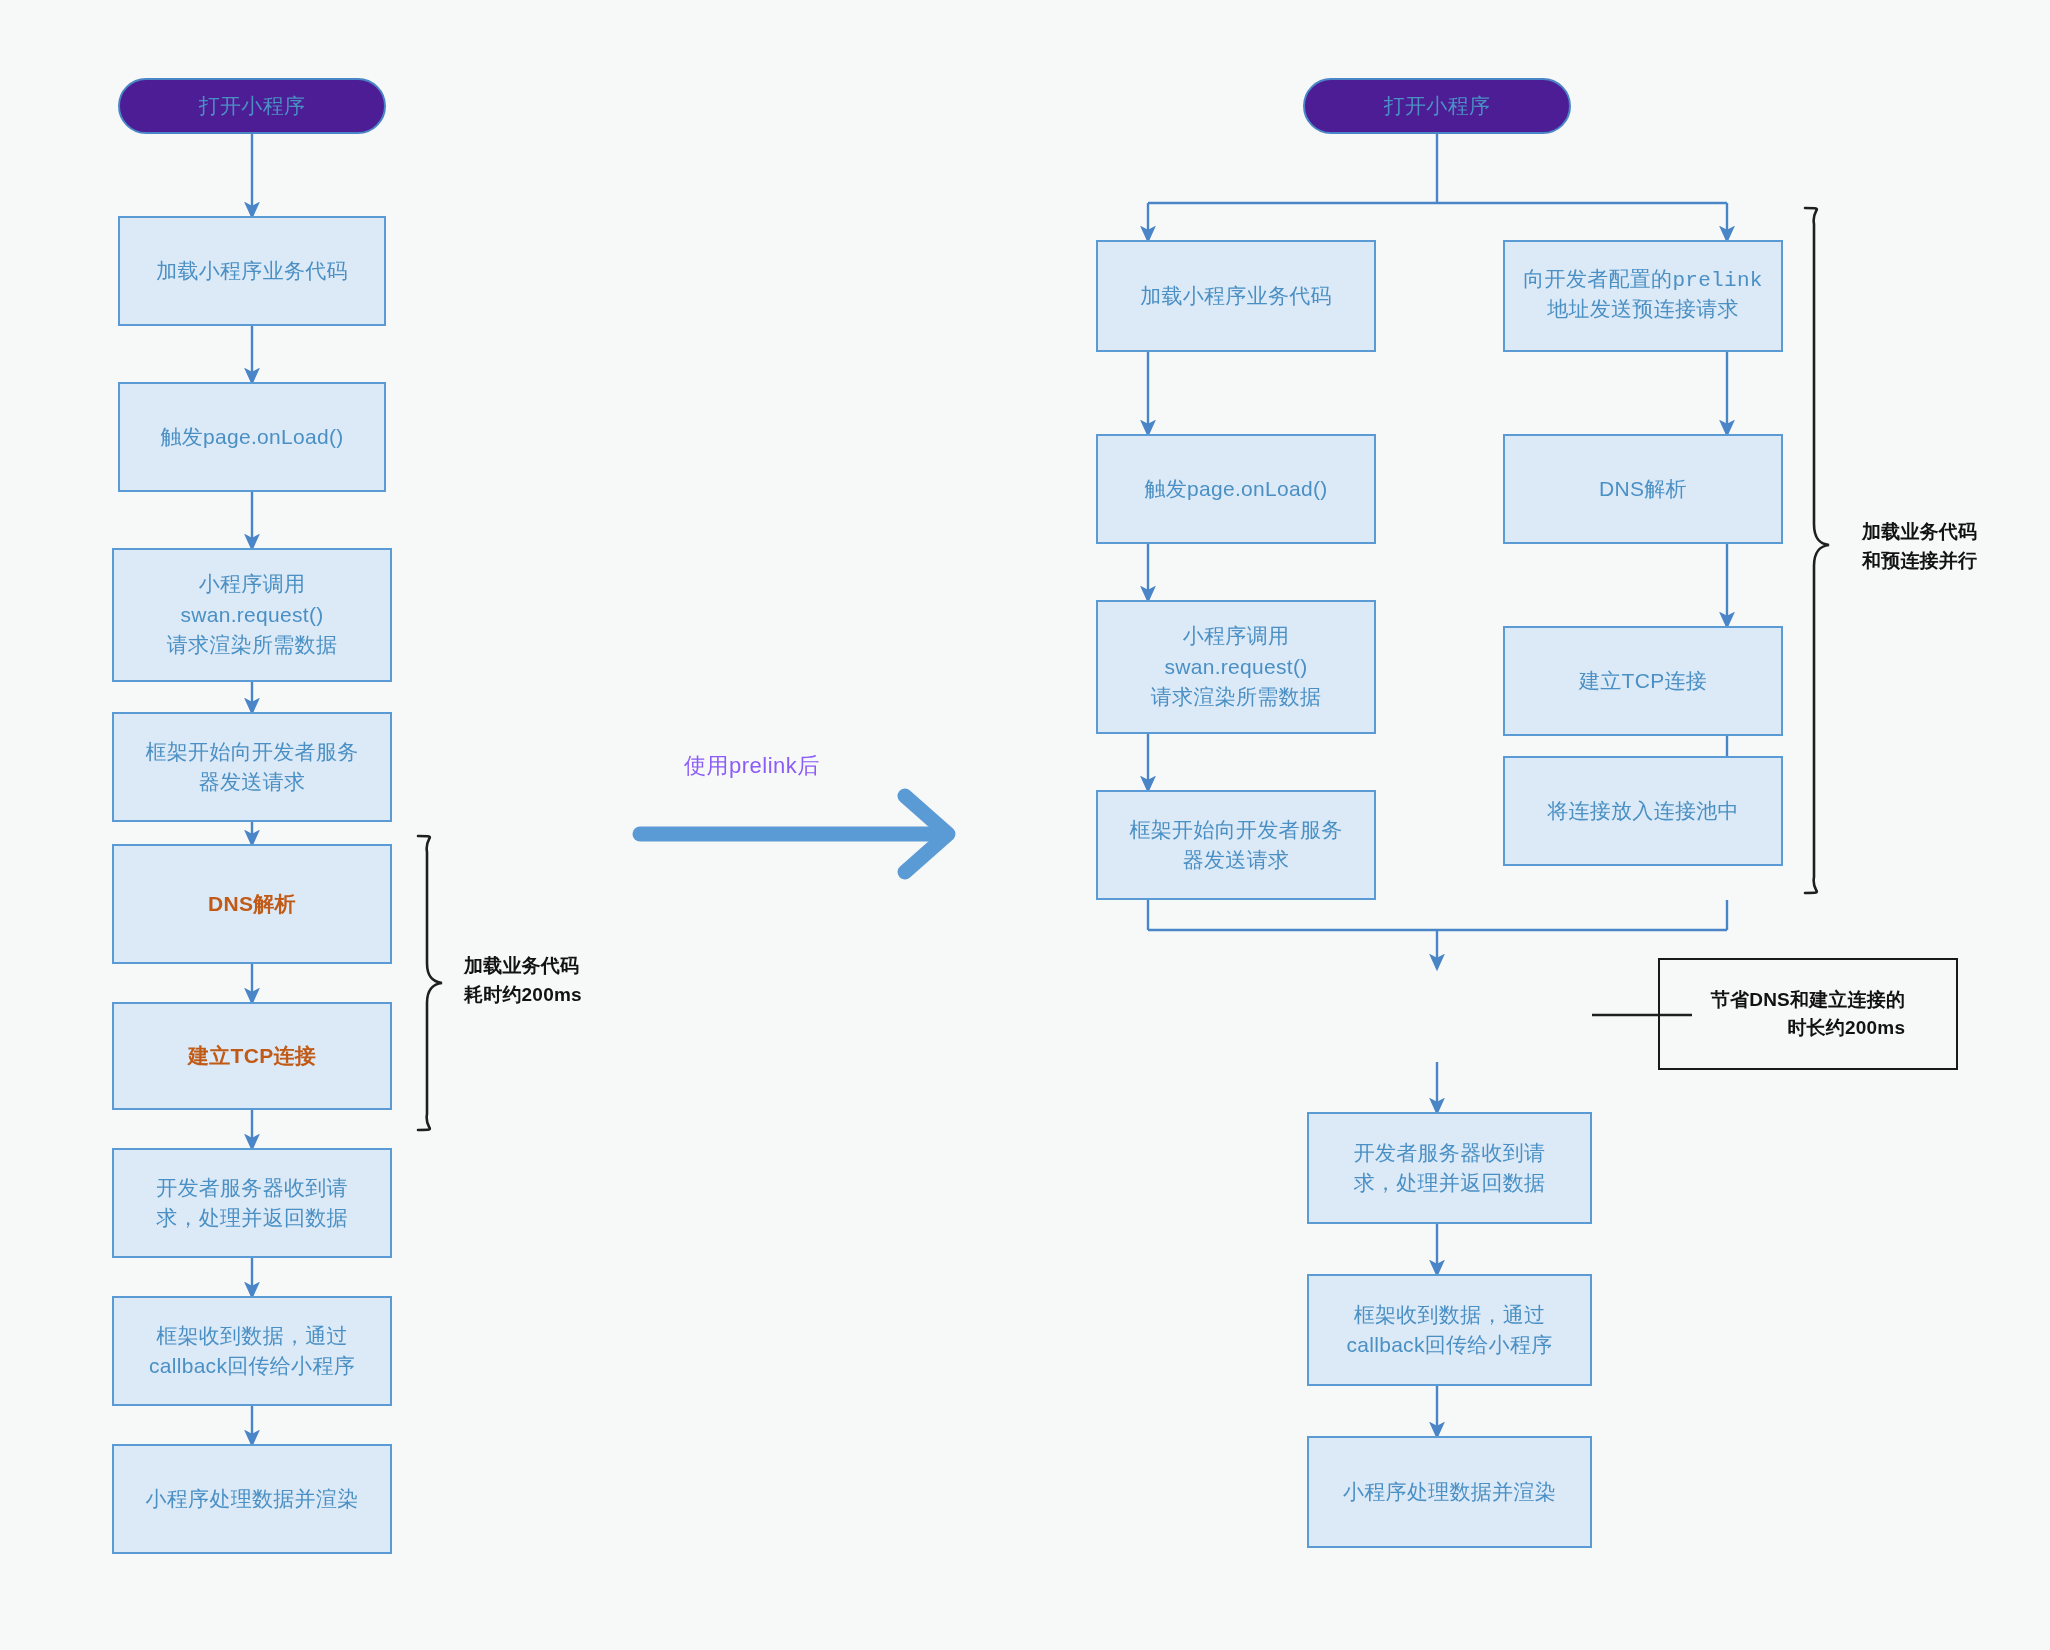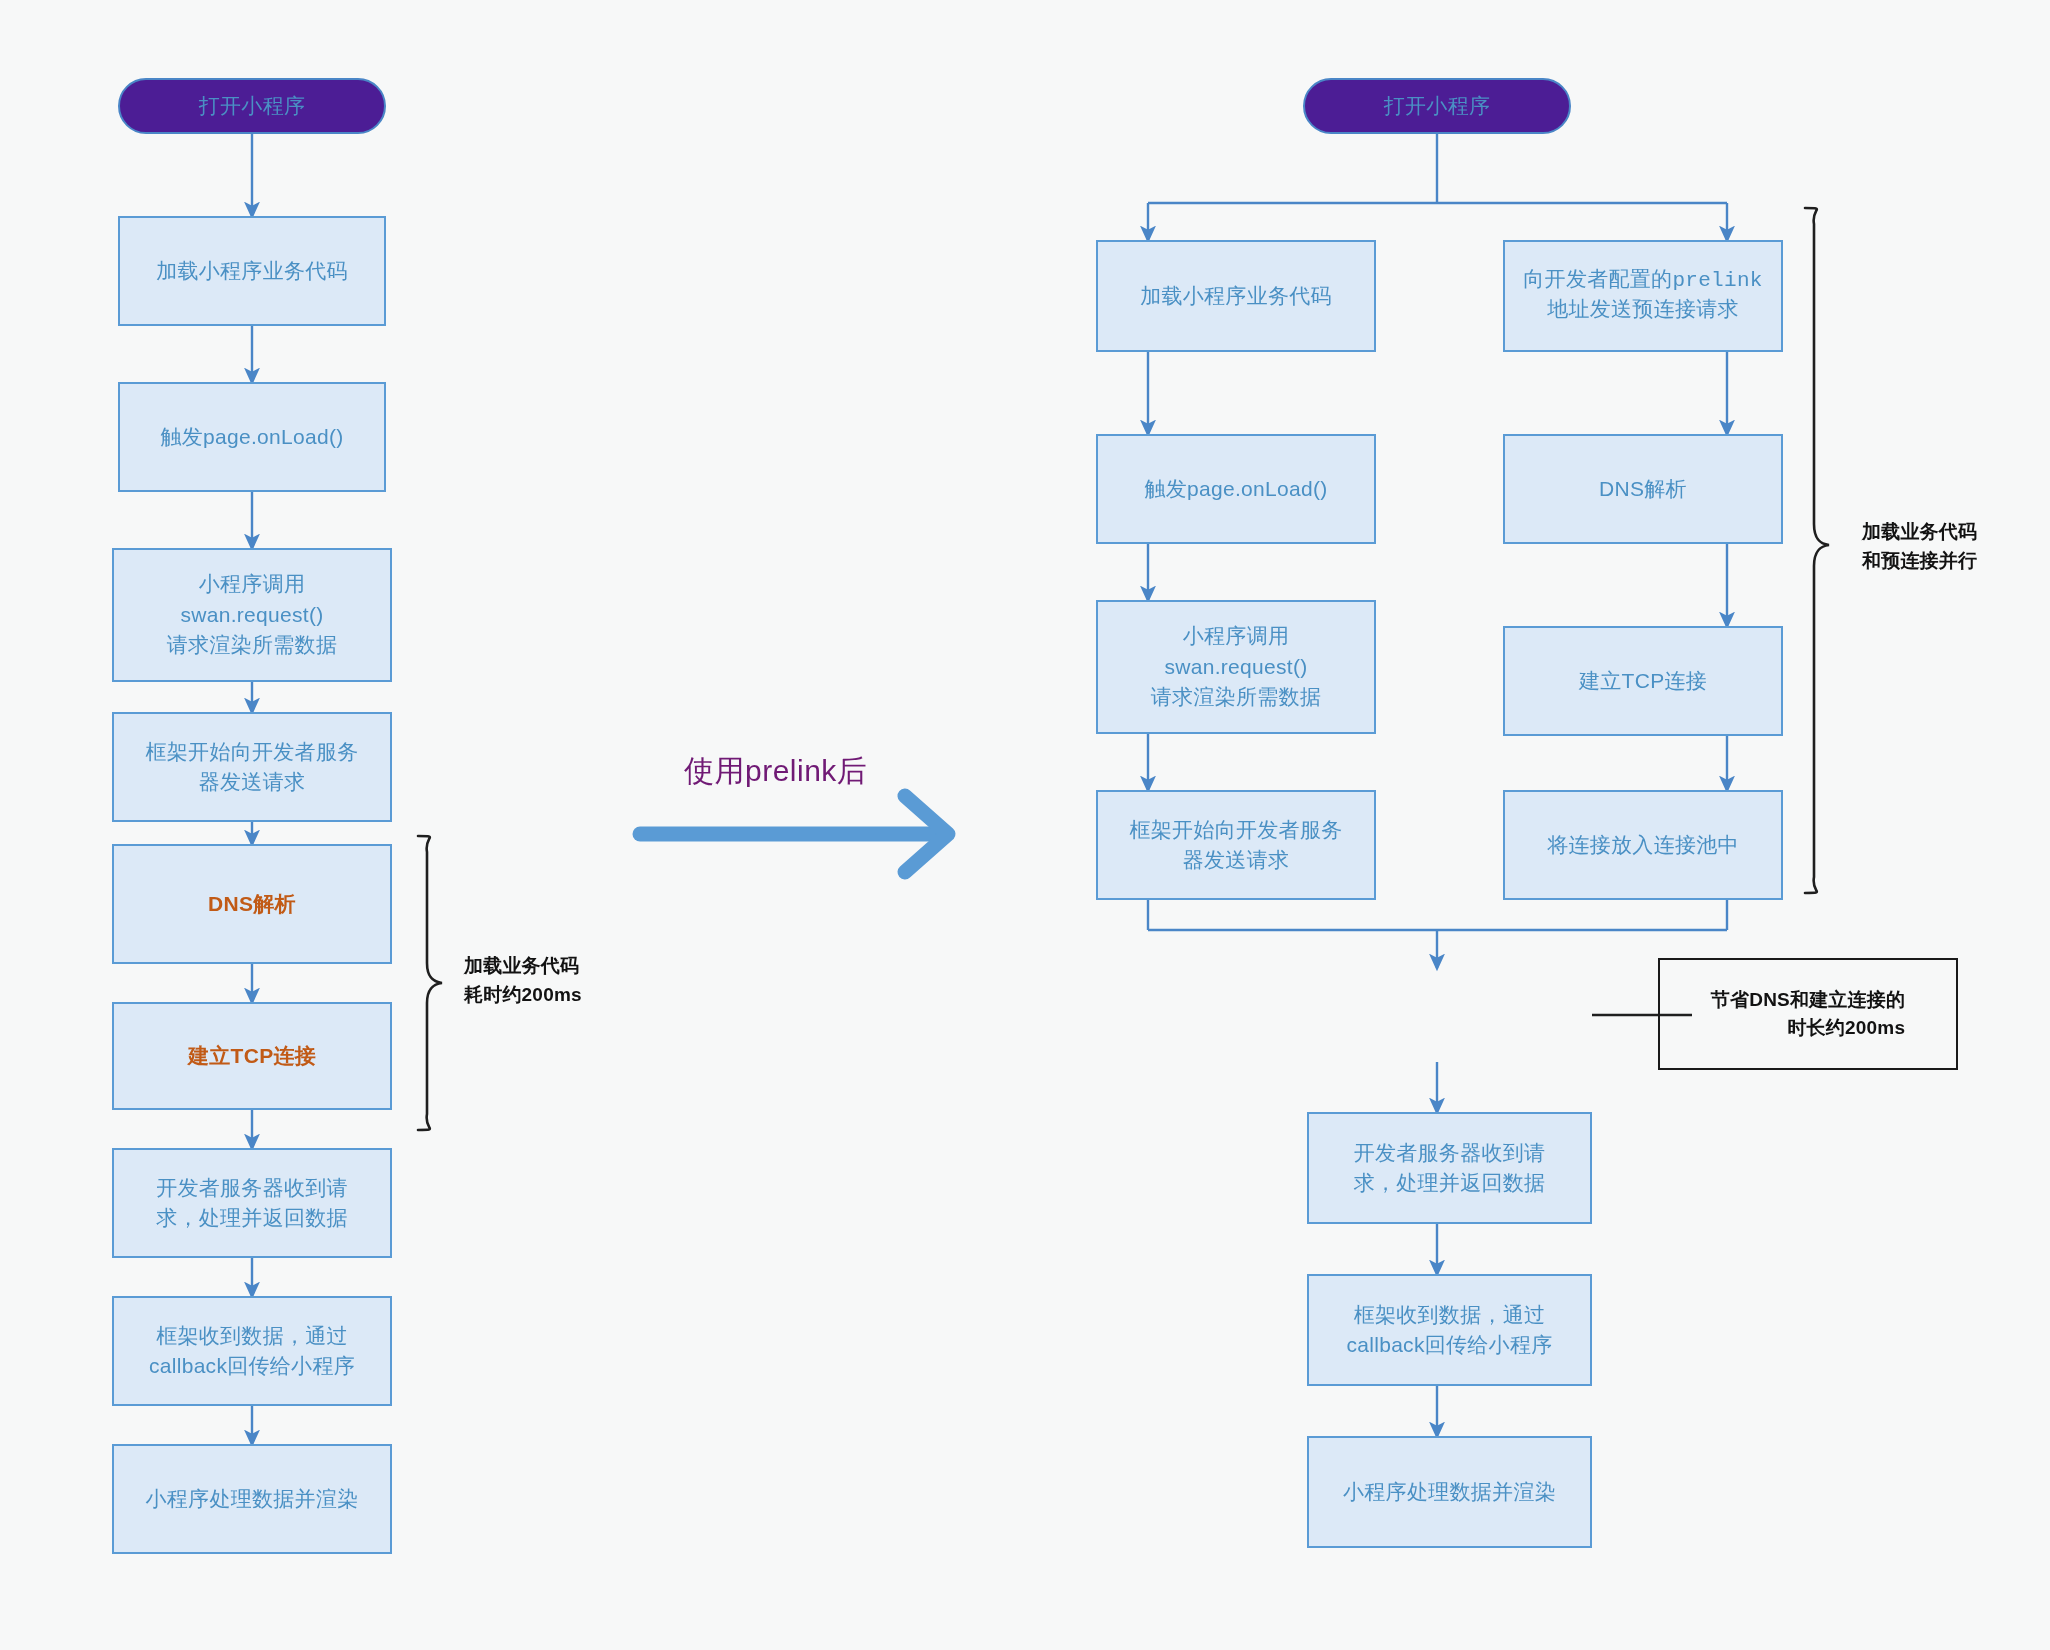--- a/index.html
+++ b/index.html
@@ -48,22 +48,22 @@
     border:2px solid #1a1a1a;
     background:transparent;
     display:flex;align-items:center;justify-content:center;
     text-align:right;
     padding:6px 14px;
     font-weight:600;
   }
 
   .transition-label{
     position:absolute;
-    color:#701a75;
-    font-size:30px;
+    color:#8b5cf6;
+    font-size:22px;
     letter-spacing:.5px;
     white-space:nowrap;
   }
 </style>
 </head>
 <body>
 
 <div id="canvas">
 
   <svg class="wires" viewBox="0 0 2050 1650">
@@ -215,21 +215,21 @@
 
   <div class="node" style="left:1503px;top:626px;width:280px;height:110px;">
     <span class="lines">建立TCP连接</span>
   </div>
 
   <div class="node" style="left:1096px;top:790px;width:280px;height:110px;">
     <span class="lines">框架开始向开发者服务
 器发送请求</span>
   </div>
 
-  <div class="node" style="left:1503px;top:790px;width:280px;height:110px;">
+  <div class="node" style="left:1503px;top:756px;width:280px;height:110px;">
     <span class="lines">将连接放入连接池中</span>
   </div>
 
 
   <div class="node" style="left:1307px;top:1112px;width:285px;height:112px;">
     <span class="lines">开发者服务器收到请
 求，处理并返回数据</span>
   </div>
 
   <div class="node" style="left:1307px;top:1274px;width:285px;height:112px;">

